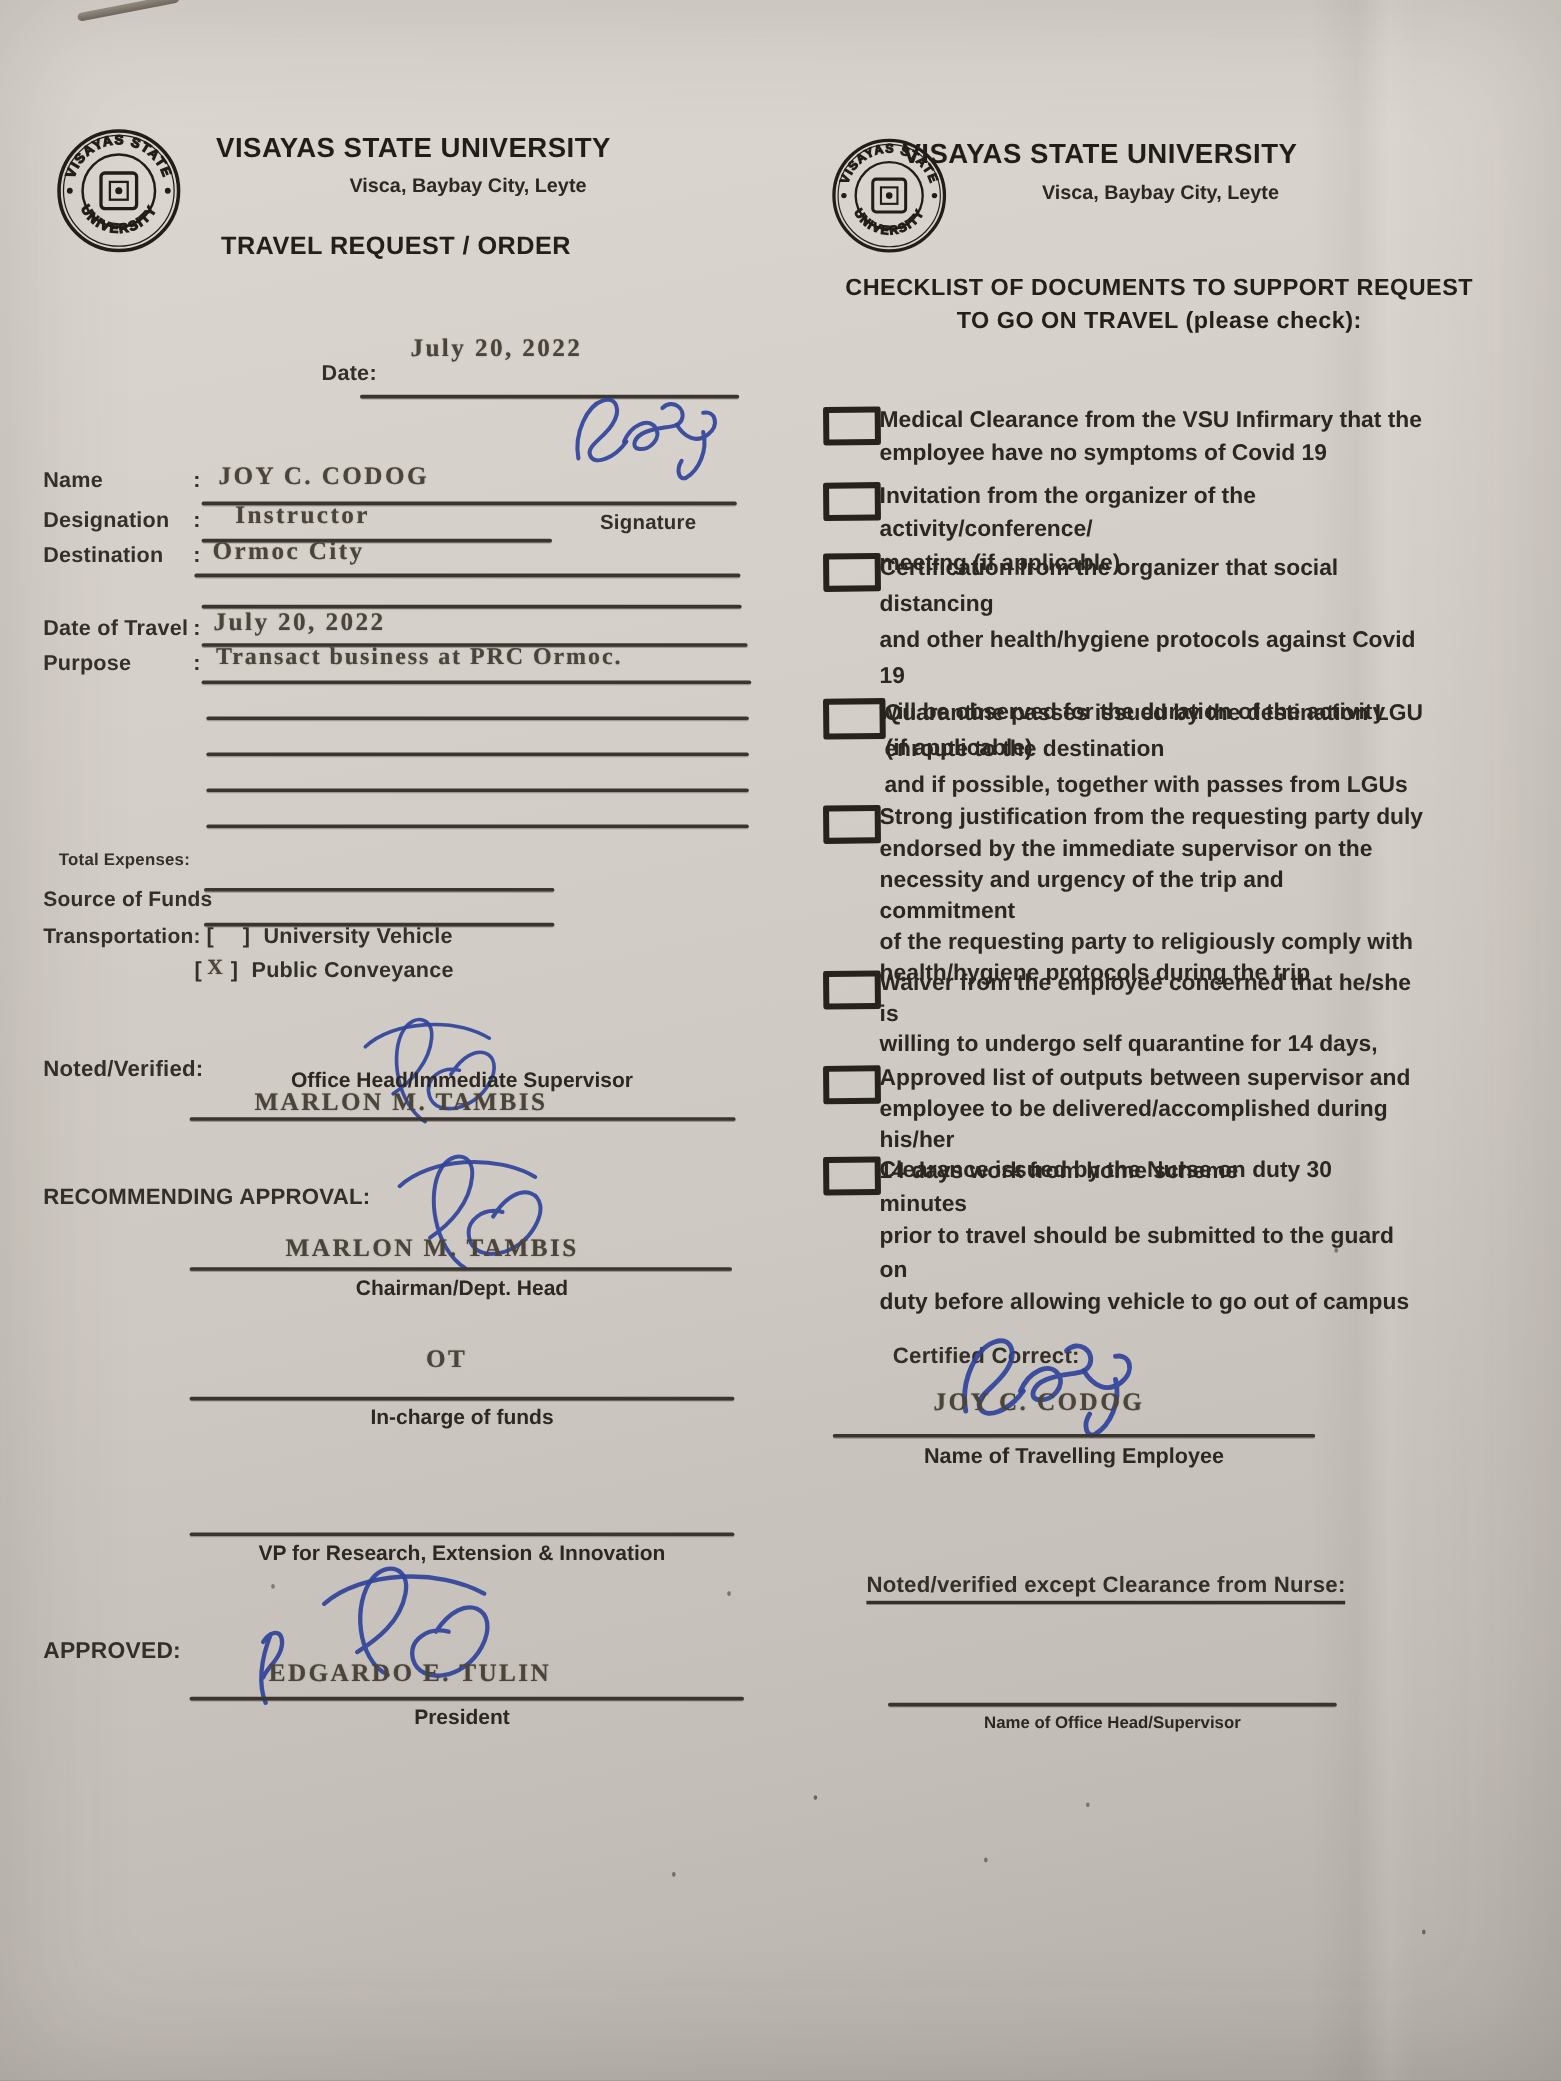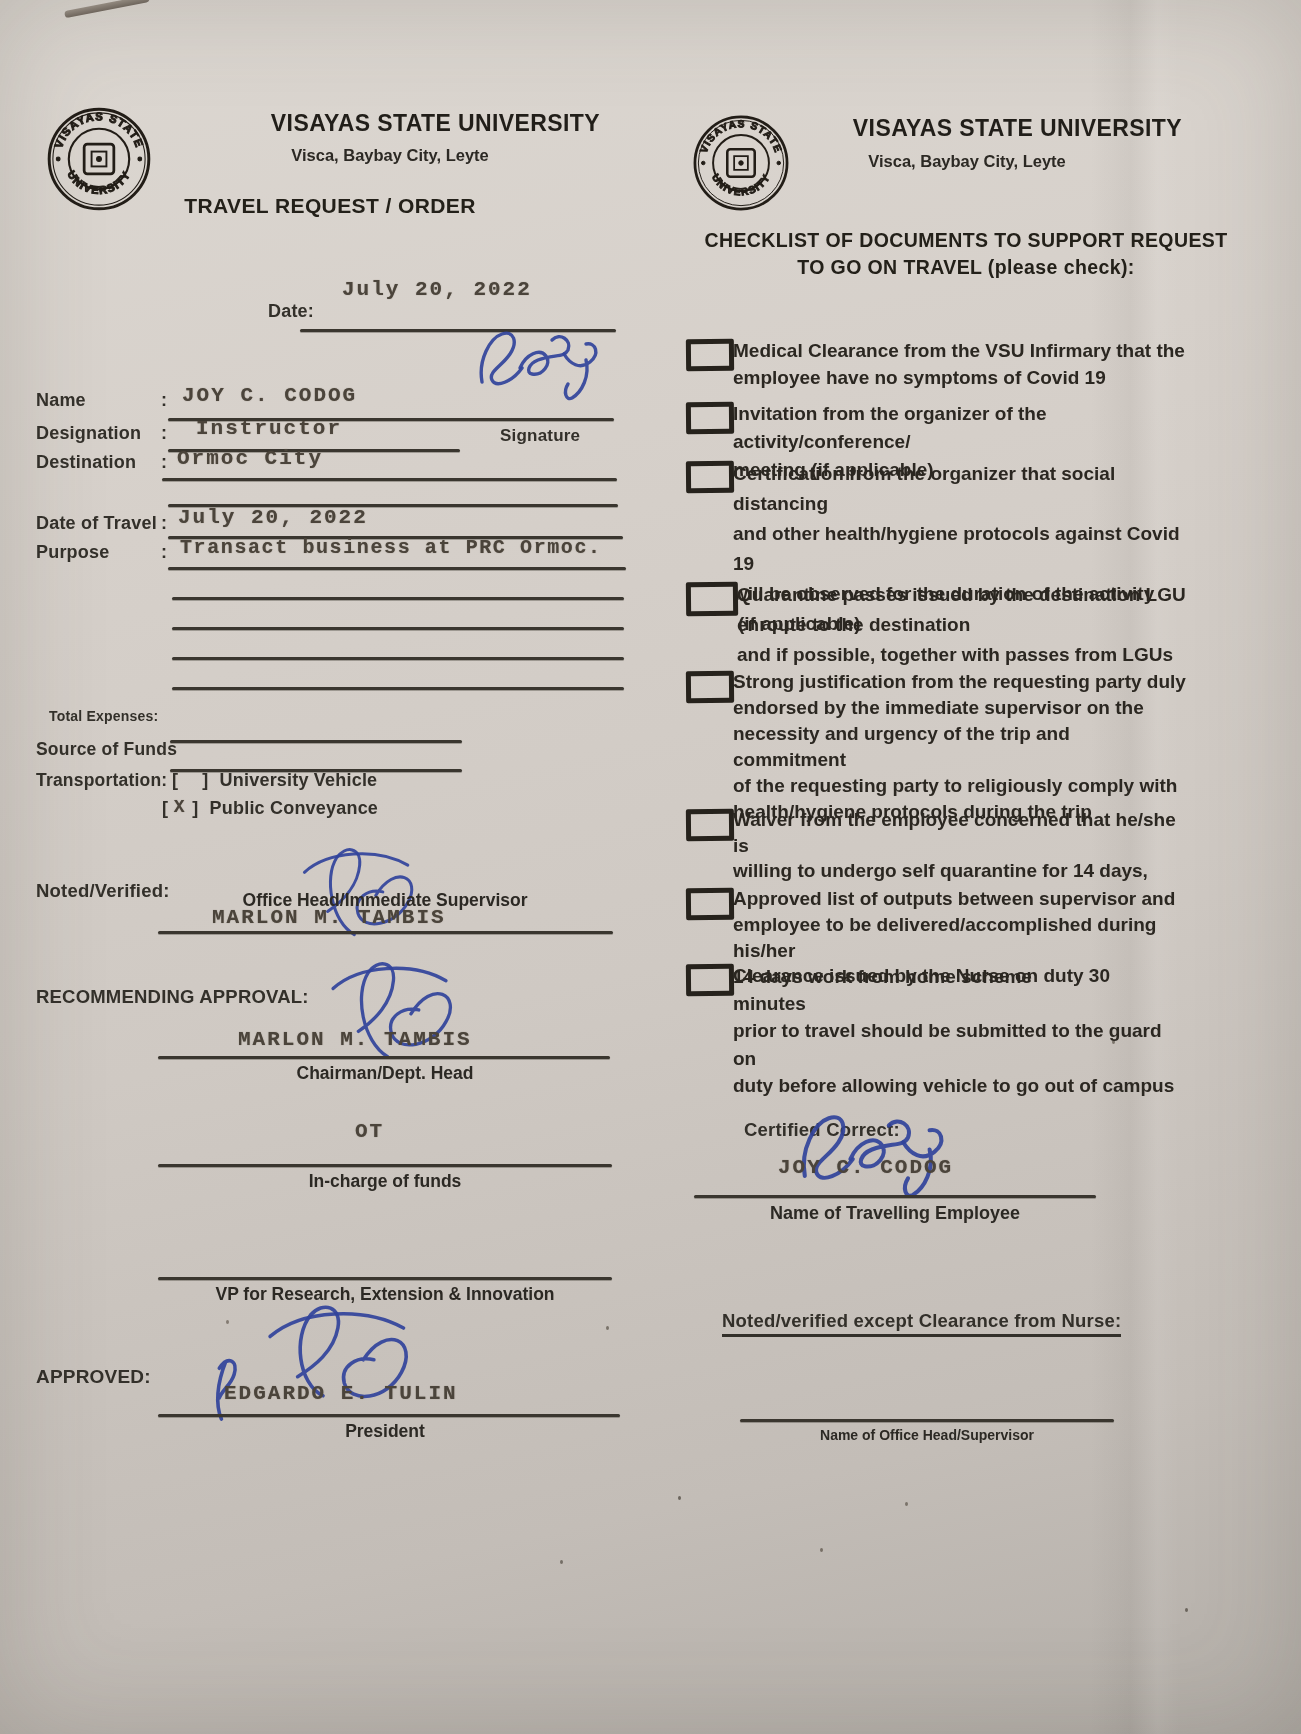--- a/index.html
+++ b/index.html
@@ -4,24 +4,24 @@
 <style>
   html,body{margin:0;padding:0;}
   body{background:#8f8a84;font-family:"Liberation Sans",sans-serif;}
   #page{
     position:relative;width:1301px;height:1734px;overflow:hidden;
     background:linear-gradient(168deg,#dcd7d1 0%,#d6d0ca 28%,#cfc9c3 55%,#c3bdb7 82%,#b3aea8 100%);
     box-shadow:inset 0 0 110px rgba(70,63,56,.20);
     color:#2e2b26;
   }
   .lab{position:absolute;font-weight:bold;font-size:18px;color:#33302a;letter-spacing:.2px;white-space:nowrap;}
-  .type{position:absolute;font-family:Liberation Mono, monospace;font-weight:bold;
+  .type{position:absolute;font-family:Liberation Serif, serif;font-weight:bold;
         font-size:21px;color:#4b443b;letter-spacing:2px;white-space:nowrap;text-shadow:0 0 1px rgba(75,65,50,.55);}
   .uline{position:absolute;height:3px;background:#3a362f;border-radius:2px;box-shadow:0 1px 0 rgba(58,54,47,.35);}
-  .hdr{position:absolute;font-weight:bold;font-size:23px;color:#211e19;letter-spacing:.4px;text-align:right;}
+  .hdr{position:absolute;font-weight:bold;font-size:23px;color:#211e19;letter-spacing:.4px;text-align:left;}
   .sub{position:absolute;font-size:16.5px;font-weight:600;color:#2c2924;text-align:center;}
   .ftitle{position:absolute;font-weight:bold;font-size:21px;color:#232019;letter-spacing:.4px;text-align:center;}
   .role{position:absolute;font-size:17.5px;font-weight:600;color:#2c2924;text-align:center;white-space:nowrap;}
   .chk-item{position:absolute;left:686px;width:500px;font-size:19px;font-weight:600;color:#2b2721;}
   .chk-box{position:absolute;left:0;top:2px;width:38px;height:22px;border:5px solid #26221c;border-radius:2px;transform:rotate(-.6deg);}
   .chk-lines{margin-left:47px;}
   .sig path{fill:none;stroke:#31439b;stroke-width:3.4;stroke-linecap:round;stroke-linejoin:round;opacity:.92;}
   .seal{position:absolute;}
   .seal *{stroke:#221d17;}
   .seal text{stroke:none;fill:#221d17;font-family:"Liberation Sans",sans-serif;font-weight:bold;}

